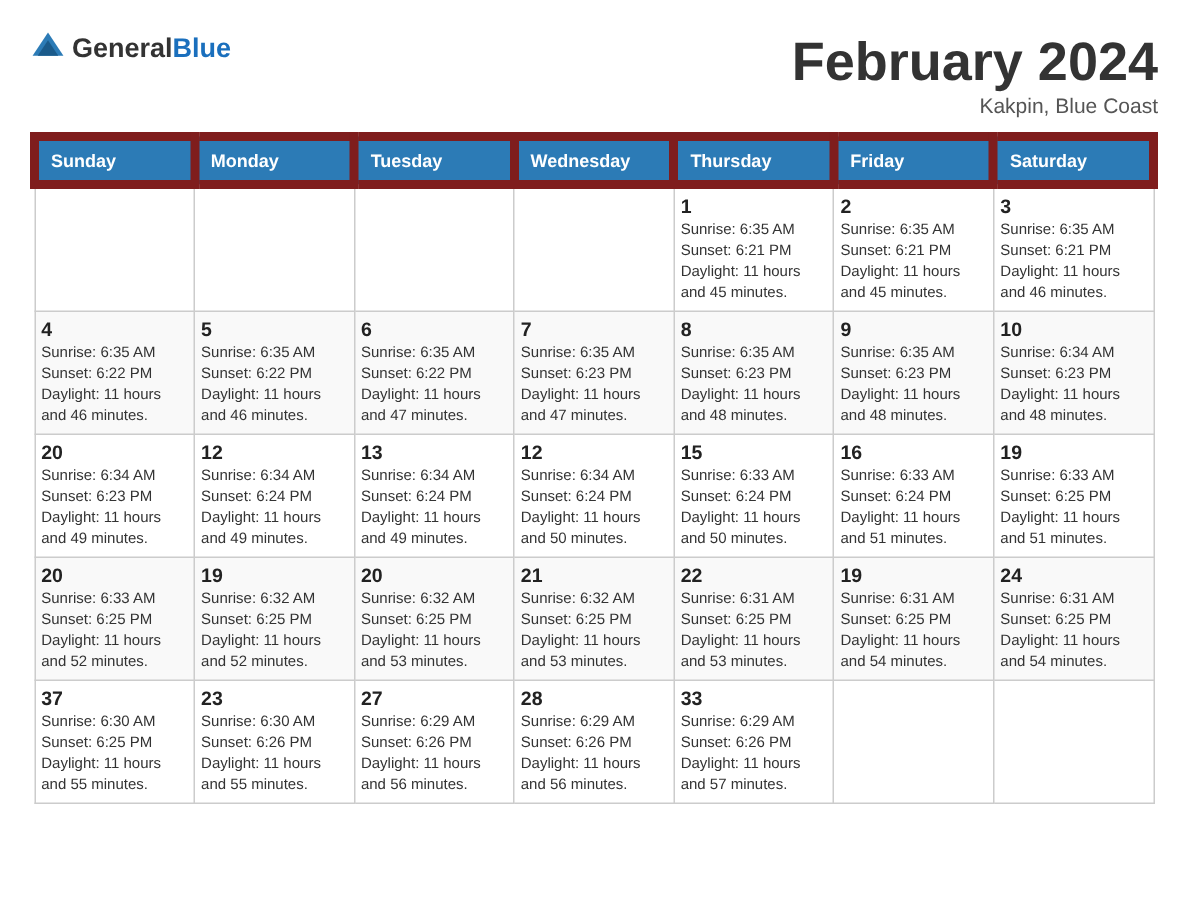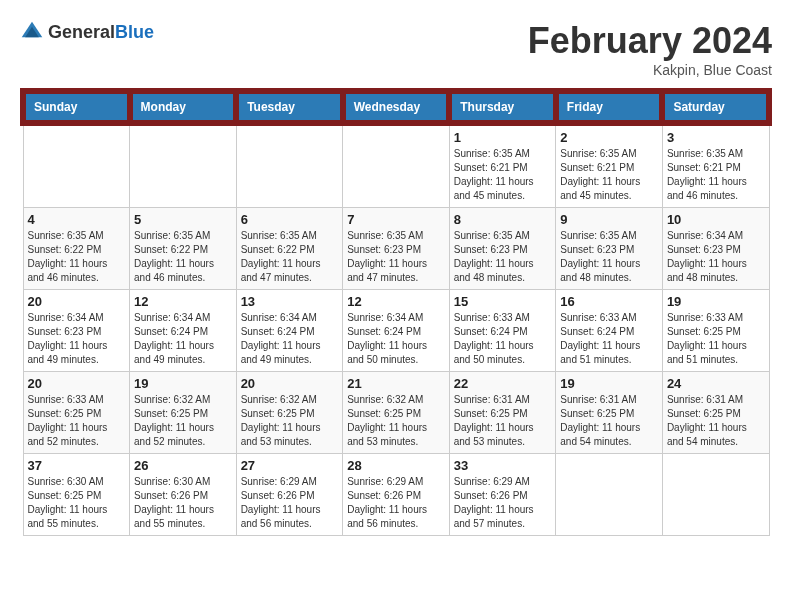--- a/index.html
+++ b/index.html
@@ -216,21 +216,21 @@
         <span class="day-number">24</span>
         <span class="day-info">Sunrise: 6:31 AM<br>Sunset: 6:25 PM<br>Daylight: 11 hours and 54 minutes.</span>
       </td>
       </tr>
       <tr>
         <td>
         <span class="day-number">37</span>
         <span class="day-info">Sunrise: 6:30 AM<br>Sunset: 6:25 PM<br>Daylight: 11 hours and 55 minutes.</span>
       </td>
         <td>
-        <span class="day-number">26</span>
+        <span class="day-number">23</span>
         <span class="day-info">Sunrise: 6:30 AM<br>Sunset: 6:26 PM<br>Daylight: 11 hours and 55 minutes.</span>
       </td>
         <td>
         <span class="day-number">27</span>
         <span class="day-info">Sunrise: 6:29 AM<br>Sunset: 6:26 PM<br>Daylight: 11 hours and 56 minutes.</span>
       </td>
         <td>
         <span class="day-number">28</span>
         <span class="day-info">Sunrise: 6:29 AM<br>Sunset: 6:26 PM<br>Daylight: 11 hours and 56 minutes.</span>
       </td>

